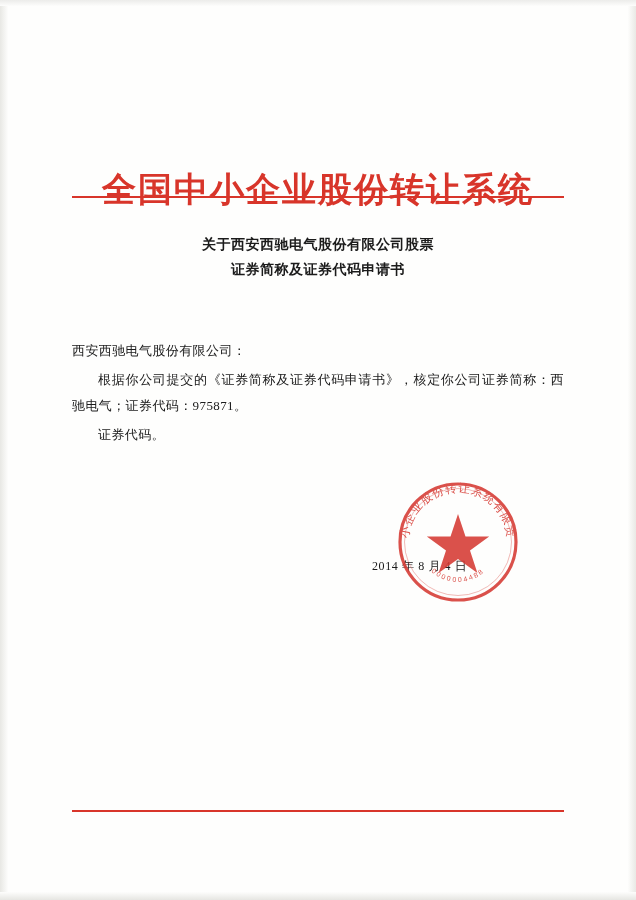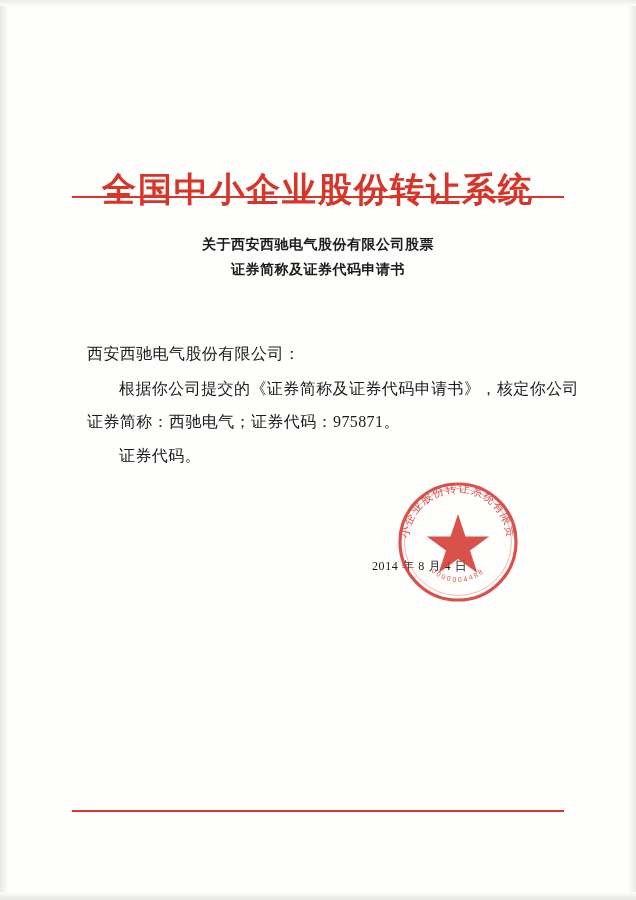--- a/index.html
+++ b/index.html
@@ -88,24 +88,24 @@
     font-family: "Liberation Sans", sans-serif;
     font-weight: bold;
     font-size: 14px;
     color: #1b1b1b;
     line-height: 1.75;
     letter-spacing: 0.5px;
   }
 
   .body-block {
     position: absolute;
-    left: 87px;
+    left: 72px;
     top: 338px;
     width: 492px;
-    font-size: 16px;
+    font-size: 13px;
     color: #1b1b1b;
     line-height: 2.05;
     letter-spacing: 0.4px;
   }
   .para {
     margin: 0 0 2px 0;
     text-align: justify;
   }
   .indent {
     text-indent: 2em;

